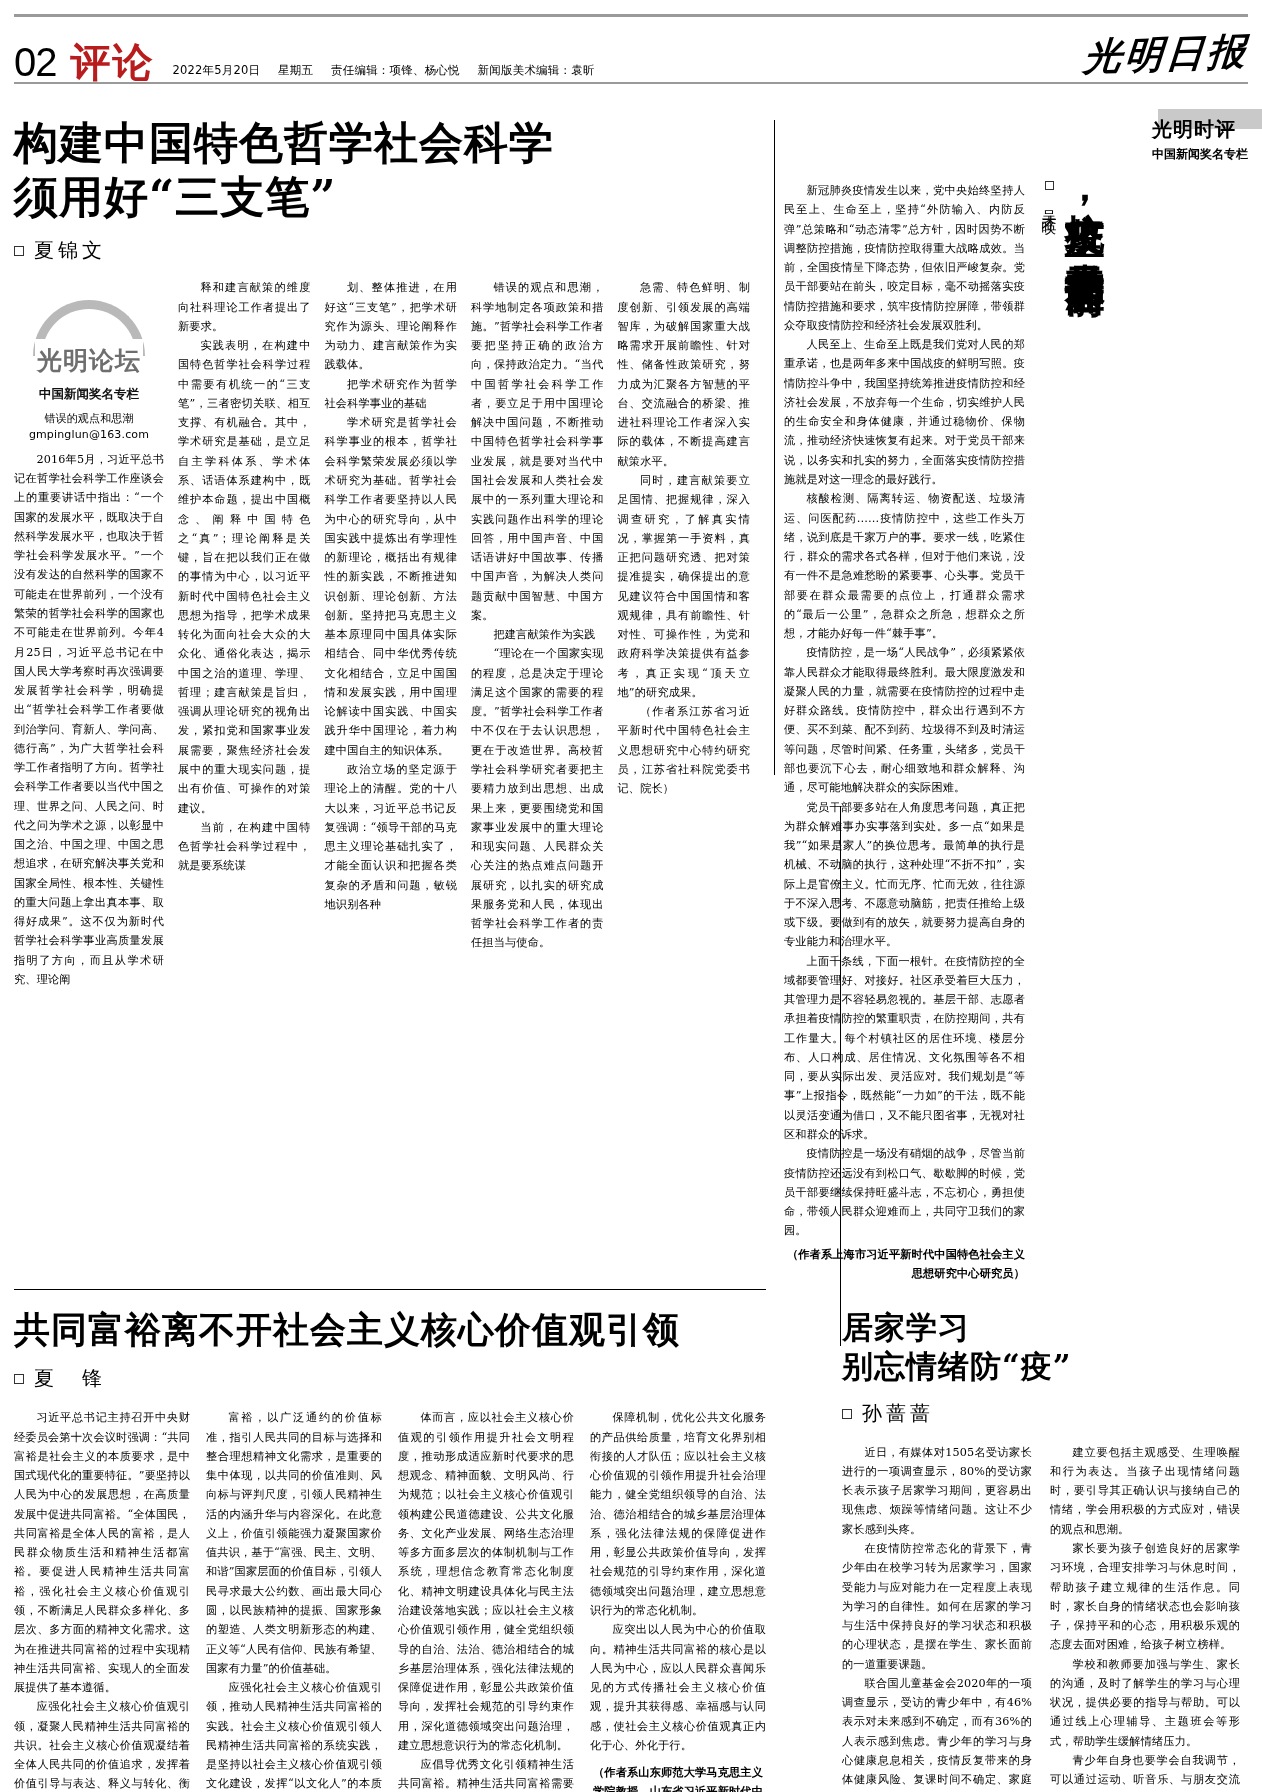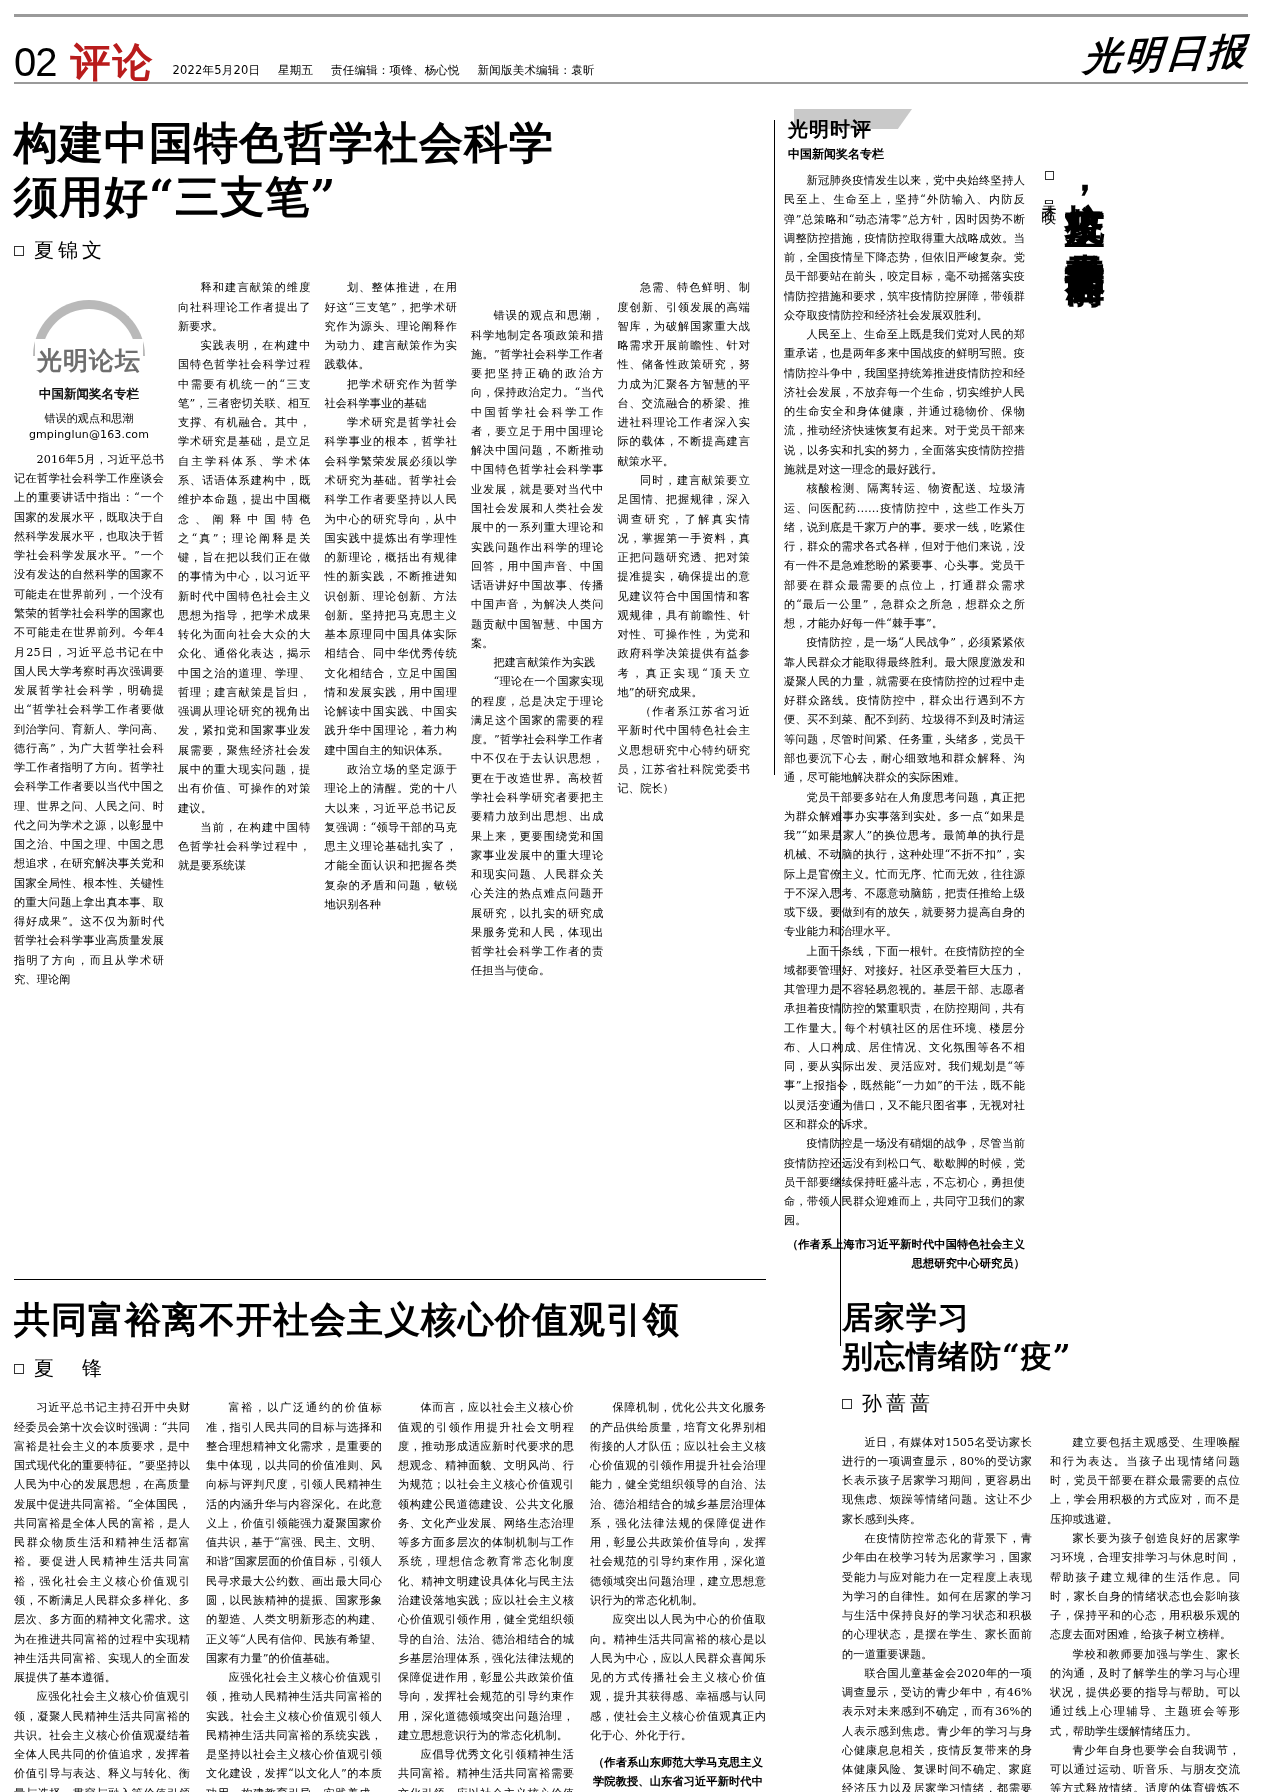--- a/index.html
+++ b/index.html
@@ -199,35 +199,35 @@
             <p>释和建言献策的维度向社科理论工作者提出了新要求。</p>
               <p>实践表明，在构建中国特色哲学社会科学过程中需要有机统一的“三支笔”，三者密切关联、相互支撑、有机融合。其中，学术研究是基础，是立足自主学科体系、学术体系、话语体系建构中，既维护本命题，提出中国概念、阐释中国特色之“真”；理论阐释是关键，旨在把以我们正在做的事情为中心，以习近平新时代中国特色社会主义思想为指导，把学术成果转化为面向社会大众的大众化、通俗化表达，揭示中国之治的道理、学理、哲理；建言献策是旨归，强调从理论研究的视角出发，紧扣党和国家事业发展需要，聚焦经济社会发展中的重大现实问题，提出有价值、可操作的对策建议。</p>
               <p>当前，在构建中国特色哲学社会科学过程中，就是要系统谋</p>
           </div>
           <div class="col" style="width:150px; margin-right:14px;">
             <p>划、整体推进，在用好这“三支笔”，把学术研究作为源头、理论阐释作为动力、建言献策作为实践载体。</p>
               <p>把学术研究作为哲学社会科学事业的基础</p>
               <p>学术研究是哲学社会科学事业的根本，哲学社会科学繁荣发展必须以学术研究为基础。哲学社会科学工作者要坚持以人民为中心的研究导向，从中国实践中提炼出有学理性的新理论，概括出有规律性的新实践，不断推进知识创新、理论创新、方法创新。坚持把马克思主义基本原理同中国具体实际相结合、同中华优秀传统文化相结合，立足中国国情和发展实践，用中国理论解读中国实践、中国实践升华中国理论，着力构建中国自主的知识体系。</p>
               <p>政治立场的坚定源于理论上的清醒。党的十八大以来，习近平总书记反复强调：“领导干部的马克思主义理论基础扎实了，才能全面认识和把握各类复杂的矛盾和问题，敏锐地识别各种</p>
           </div>
-          <div class="col" style="width:150px; margin-right:14px;margin-top:28px;">
+          <div class="col" style="width:150px; margin-right:14px;">
             <p>错误的观点和思潮，科学地制定各项政策和措施。”哲学社会科学工作者要把坚持正确的政治方向，保持政治定力。“当代中国哲学社会科学工作者，要立足于用中国理论解决中国问题，不断推动中国特色哲学社会科学事业发展，就是要对当代中国社会发展和人类社会发展中的一系列重大理论和实践问题作出科学的理论回答，用中国声音、中国话语讲好中国故事、传播中国声音，为解决人类问题贡献中国智慧、中国方案。</p>
               <p>把建言献策作为实践</p>
               <p>“理论在一个国家实现的程度，总是决定于理论满足这个国家的需要的程度。”哲学社会科学工作者中不仅在于去认识思想，更在于改造世界。高校哲学社会科学研究者要把主要精力放到出思想、出成果上来，更要围绕党和国家事业发展中的重大理论和现实问题、人民群众关心关注的热点难点问题开展研究，以扎实的研究成果服务党和人民，体现出哲学社会科学工作者的责任担当与使命。</p>
           </div>
           <div class="col" style="width:150px;">
             <p>急需、特色鲜明、制度创新、引领发展的高端智库，为破解国家重大战略需求开展前瞻性、针对性、储备性政策研究，努力成为汇聚各方智慧的平台、交流融合的桥梁、推进社科理论工作者深入实际的载体，不断提高建言献策水平。</p>
               <p>同时，建言献策要立足国情、把握规律，深入调查研究，了解真实情况，掌握第一手资料，真正把问题研究透、把对策提准提实，确保提出的意见建议符合中国国情和客观规律，具有前瞻性、针对性、可操作性，为党和政府科学决策提供有益参考，真正实现“顶天立地”的研究成果。</p>
               <p>（作者系江苏省习近平新时代中国特色社会主义思想研究中心特约研究员，江苏省社科院党委书记、院长）</p>
           </div>
         </div>
       </div>
 
       <div style="width:482px; padding-left:18px;">
-        <div style="display:flex; justify-content:flex-start; margin-bottom:8px;">
+        <div style="display:flex; justify-content:flex-end; margin-bottom:18px;">
           <div class="flagbadge">
             <div class="flag-bg"></div>
             <div class="flag-t1">光明时评</div>
             <div class="flag-t2">中国新闻奖名专栏</div>
           </div>
         </div>
 
         <div style="display:flex; align-items:flex-start;">
           <div class="col" style="width:255px; padding-right:14px;">
             <p>新冠肺炎疫情发生以来，党中央始终坚持人民至上、生命至上，坚持“外防输入、内防反弹”总策略和“动态清零”总方针，因时因势不断调整防控措施，疫情防控取得重大战略成效。当前，全国疫情呈下降态势，但依旧严峻复杂。党员干部要站在前头，咬定目标，毫不动摇落实疫情防控措施和要求，筑牢疫情防控屏障，带领群众夺取疫情防控和经济社会发展双胜利。</p>
@@ -287,21 +287,21 @@
         <div class="byline">
           <span class="box"></span><span>孙蔷蔷</span>
         </div>
         <div class="cols" style="margin-top:16px;">
           <div class="col" style="width:190px; margin-right:18px;">
             <p>近日，有媒体对1505名受访家长进行的一项调查显示，80%的受访家长表示孩子居家学习期间，更容易出现焦虑、烦躁等情绪问题。这让不少家长感到头疼。</p>
               <p>在疫情防控常态化的背景下，青少年由在校学习转为居家学习，国家受能力与应对能力在一定程度上表现为学习的自律性。如何在居家的学习与生活中保持良好的学习状态和积极的心理状态，是摆在学生、家长面前的一道重要课题。</p>
               <p>联合国儿童基金会2020年的一项调查显示，受访的青少年中，有46%表示对未来感到不确定，而有36%的人表示感到焦虑。青少年的学习与身心健康息息相关，疫情反复带来的身体健康风险、复课时间不确定、家庭经济压力以及居家学习情绪，都需要引导与关注，疏导心理压力。</p>
           </div>
           <div class="col" style="width:190px;">
-            <p>建立要包括主观感受、生理唤醒和行为表达。当孩子出现情绪问题时，党员干部要在群众最需要的点位上，学会用积极的方式应对，而不是压抑或逃避。</p>
+            <p>建立要包括主观感受、生理唤醒和行为表达。当孩子出现情绪问题时，要引导其正确认识与接纳自己的情绪，学会用积极的方式应对，错误的观点和思潮。</p>
               <p>家长要为孩子创造良好的居家学习环境，合理安排学习与休息时间，帮助孩子建立规律的生活作息。同时，家长自身的情绪状态也会影响孩子，保持平和的心态，用积极乐观的态度去面对困难，给孩子树立榜样。</p>
               <p>学校和教师要加强与学生、家长的沟通，及时了解学生的学习与心理状况，提供必要的指导与帮助。可以通过线上心理辅导、主题班会等形式，帮助学生缓解情绪压力。</p>
               <p>青少年自身也要学会自我调节，可以通过运动、听音乐、与朋友交流等方式释放情绪。适度的体育锻炼不仅能增强体质，还能有效缓解焦虑与抑郁情绪。</p>
 
           </div>
         </div>
       </div>
     </div>
 
   </div>

